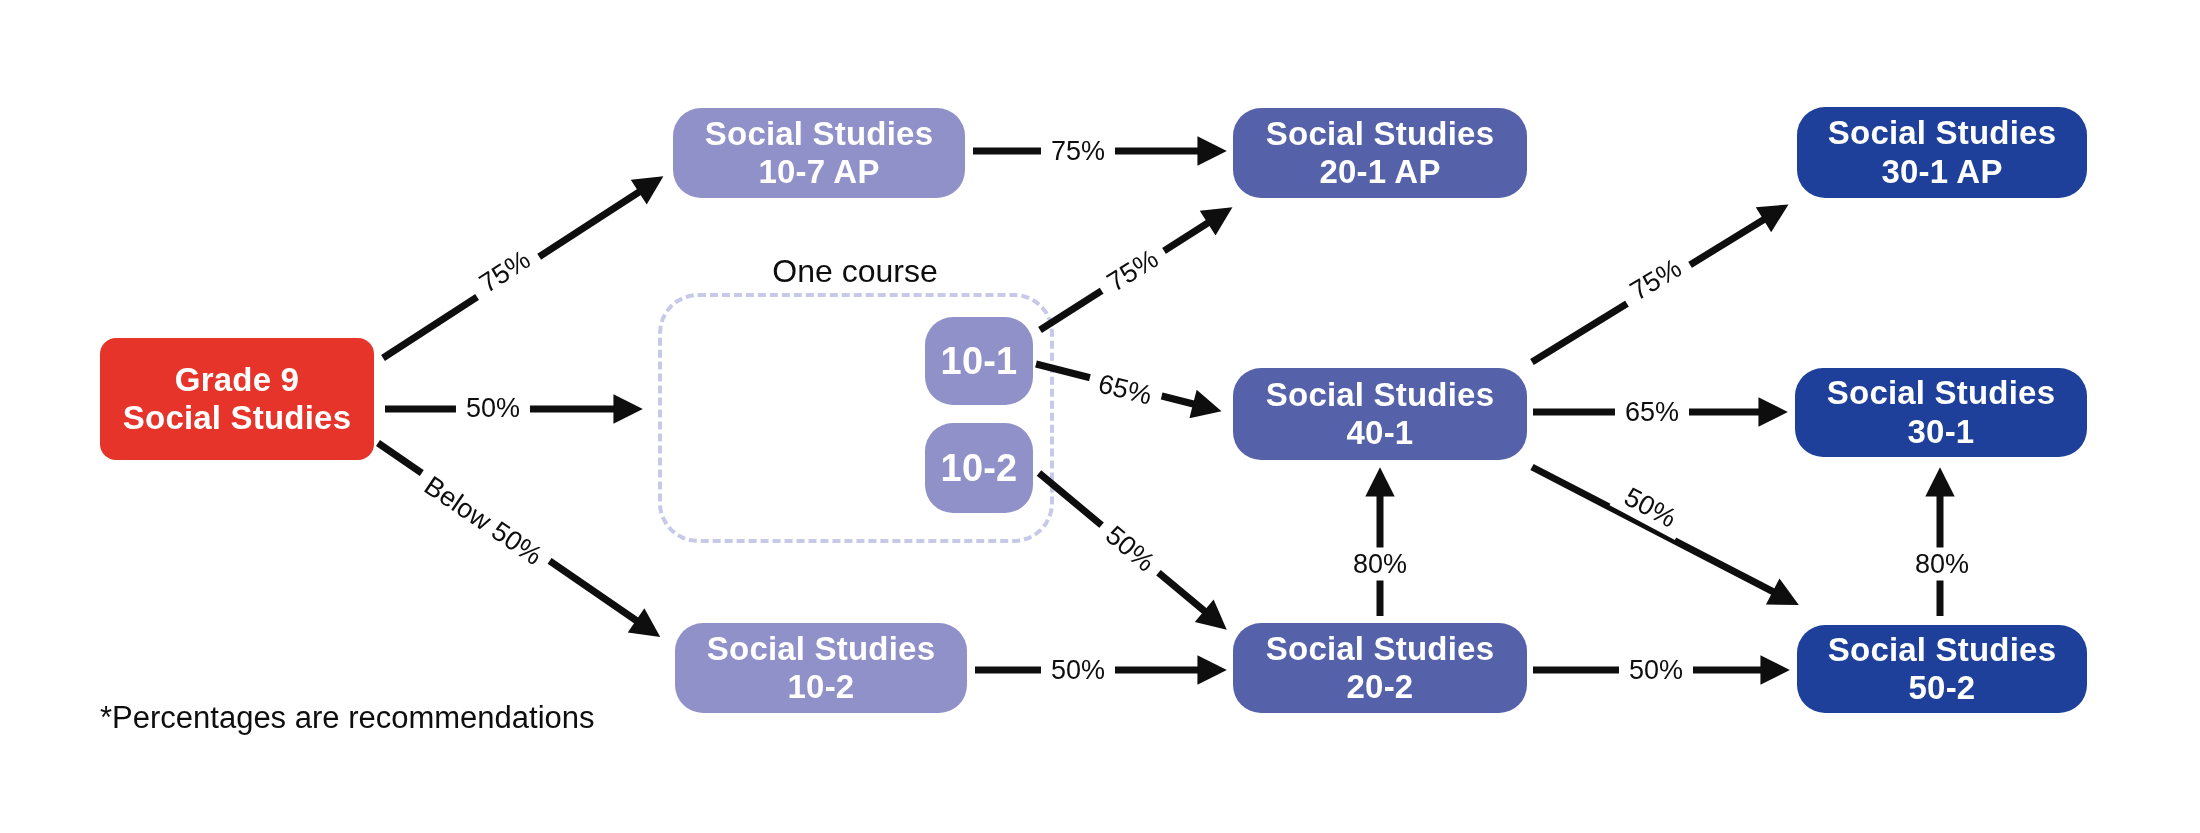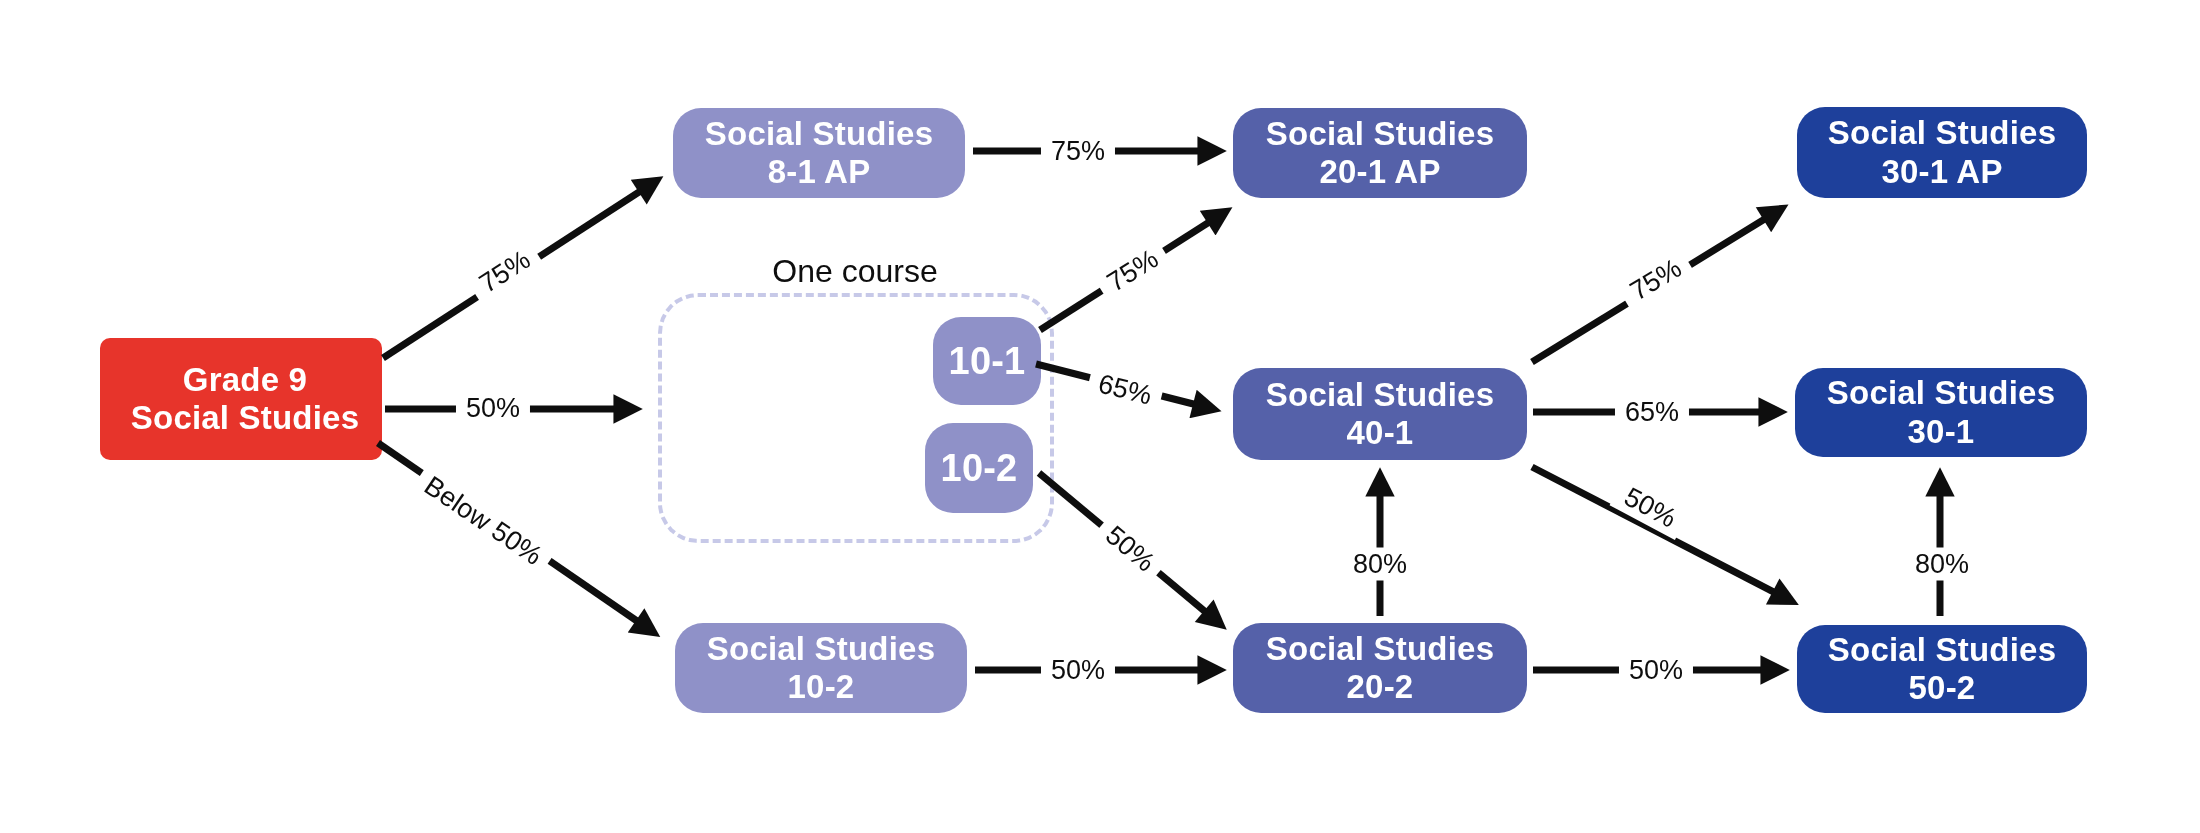--- a/index.html
+++ b/index.html
@@ -6,21 +6,21 @@
   .canvas {
     position:relative; width:2200px; height:833px; background:#ffffff;
     font-family:"Liberation Sans","DejaVu Sans",sans-serif; overflow:hidden;
   }
   .node {
     position:absolute; display:flex; flex-direction:column; justify-content:center;
     align-items:center; text-align:right; color:#ffffff; font-weight:bold;
     border-radius:28px; line-height:1.16; letter-spacing:0.2px;
   }
   .node .ln { display:block; }
-  .grade9   { background:#E7342B; border-radius:10px; font-size:33px;padding-left:8px; }
+  .grade9   { background:#E7342B; border-radius:16px; font-size:33px; }
   .level10  { background:#8F91C8; font-size:33px; }
   .level20  { background:#5561A9; font-size:33px; }
   .level30  { background:#1E409B; font-size:33px; }
   .smallbox { font-size:38px; border-radius:28px; }
   .group-dashed {
     position:absolute; border:4px dashed #C7C9E8; border-radius:40px;
     background:transparent;
   }
   .group-label {
     position:absolute; transform:translate(-50%,-50%); font-size:32px;
@@ -45,25 +45,25 @@
   <div class="group-dashed" style="left:658px; top:293px; width:388px; height:242px;"></div>
   <div class="group-label" style="left:855px; top:271px;">One course</div>
 
   <div class="node grade9" style="left:100px; top:338px; width:274px; height:122px;">
     <span class="ln">Grade 9</span>
     <span class="ln">Social Studies</span>
   </div>
 
   <div class="node level10" style="left:673px; top:108px; width:292px; height:90px;">
     <span class="ln">Social Studies</span>
-    <span class="ln">8-1 AP</span>
+    <span class="ln">10-7 AP</span>
   </div>
 
 
-  <div class="node level10 smallbox" style="left:925px; top:317px; width:108px; height:88px;margin-left:8px;">
+  <div class="node level10 smallbox" style="left:925px; top:317px; width:108px; height:88px;">
     <span class="ln">10-1</span>
   </div>
 
   <div class="node level10 smallbox" style="left:925px; top:423px; width:108px; height:90px;">
     <span class="ln">10-2</span>
   </div>
 
   <div class="node level10" style="left:675px; top:623px; width:292px; height:90px;">
     <span class="ln">Social Studies</span>
     <span class="ln">10-2</span>
@@ -129,14 +129,15 @@
   <div class="elabel" style="left:1125px; top:390px; transform:translate(-50%,-50%) rotate(14deg);">65%</div>
   <div class="elabel" style="left:1130px; top:549px; transform:translate(-50%,-50%) rotate(40deg);">50%</div>
   <div class="elabel" style="left:1078px; top:670px; transform:translate(-50%,-50%);">50%</div>
   <div class="elabel" style="left:1380px; top:564px; transform:translate(-50%,-50%);">80%</div>
   <div class="elabel" style="left:1656px; top:280px; transform:translate(-50%,-50%) rotate(-31deg);">75%</div>
   <div class="elabel" style="left:1652px; top:412px; transform:translate(-50%,-50%);">65%</div>
   <div class="elabel" style="left:1650px; top:508px; transform:translate(-50%,-50%) rotate(28deg);">50%</div>
   <div class="elabel" style="left:1656px; top:670px; transform:translate(-50%,-50%);">50%</div>
   <div class="elabel" style="left:1942px; top:564px; transform:translate(-50%,-50%);">80%</div>
 
+  <div class="footnote">*Percentages are recommendations</div>
 
 </div>
 
 </body></html>

